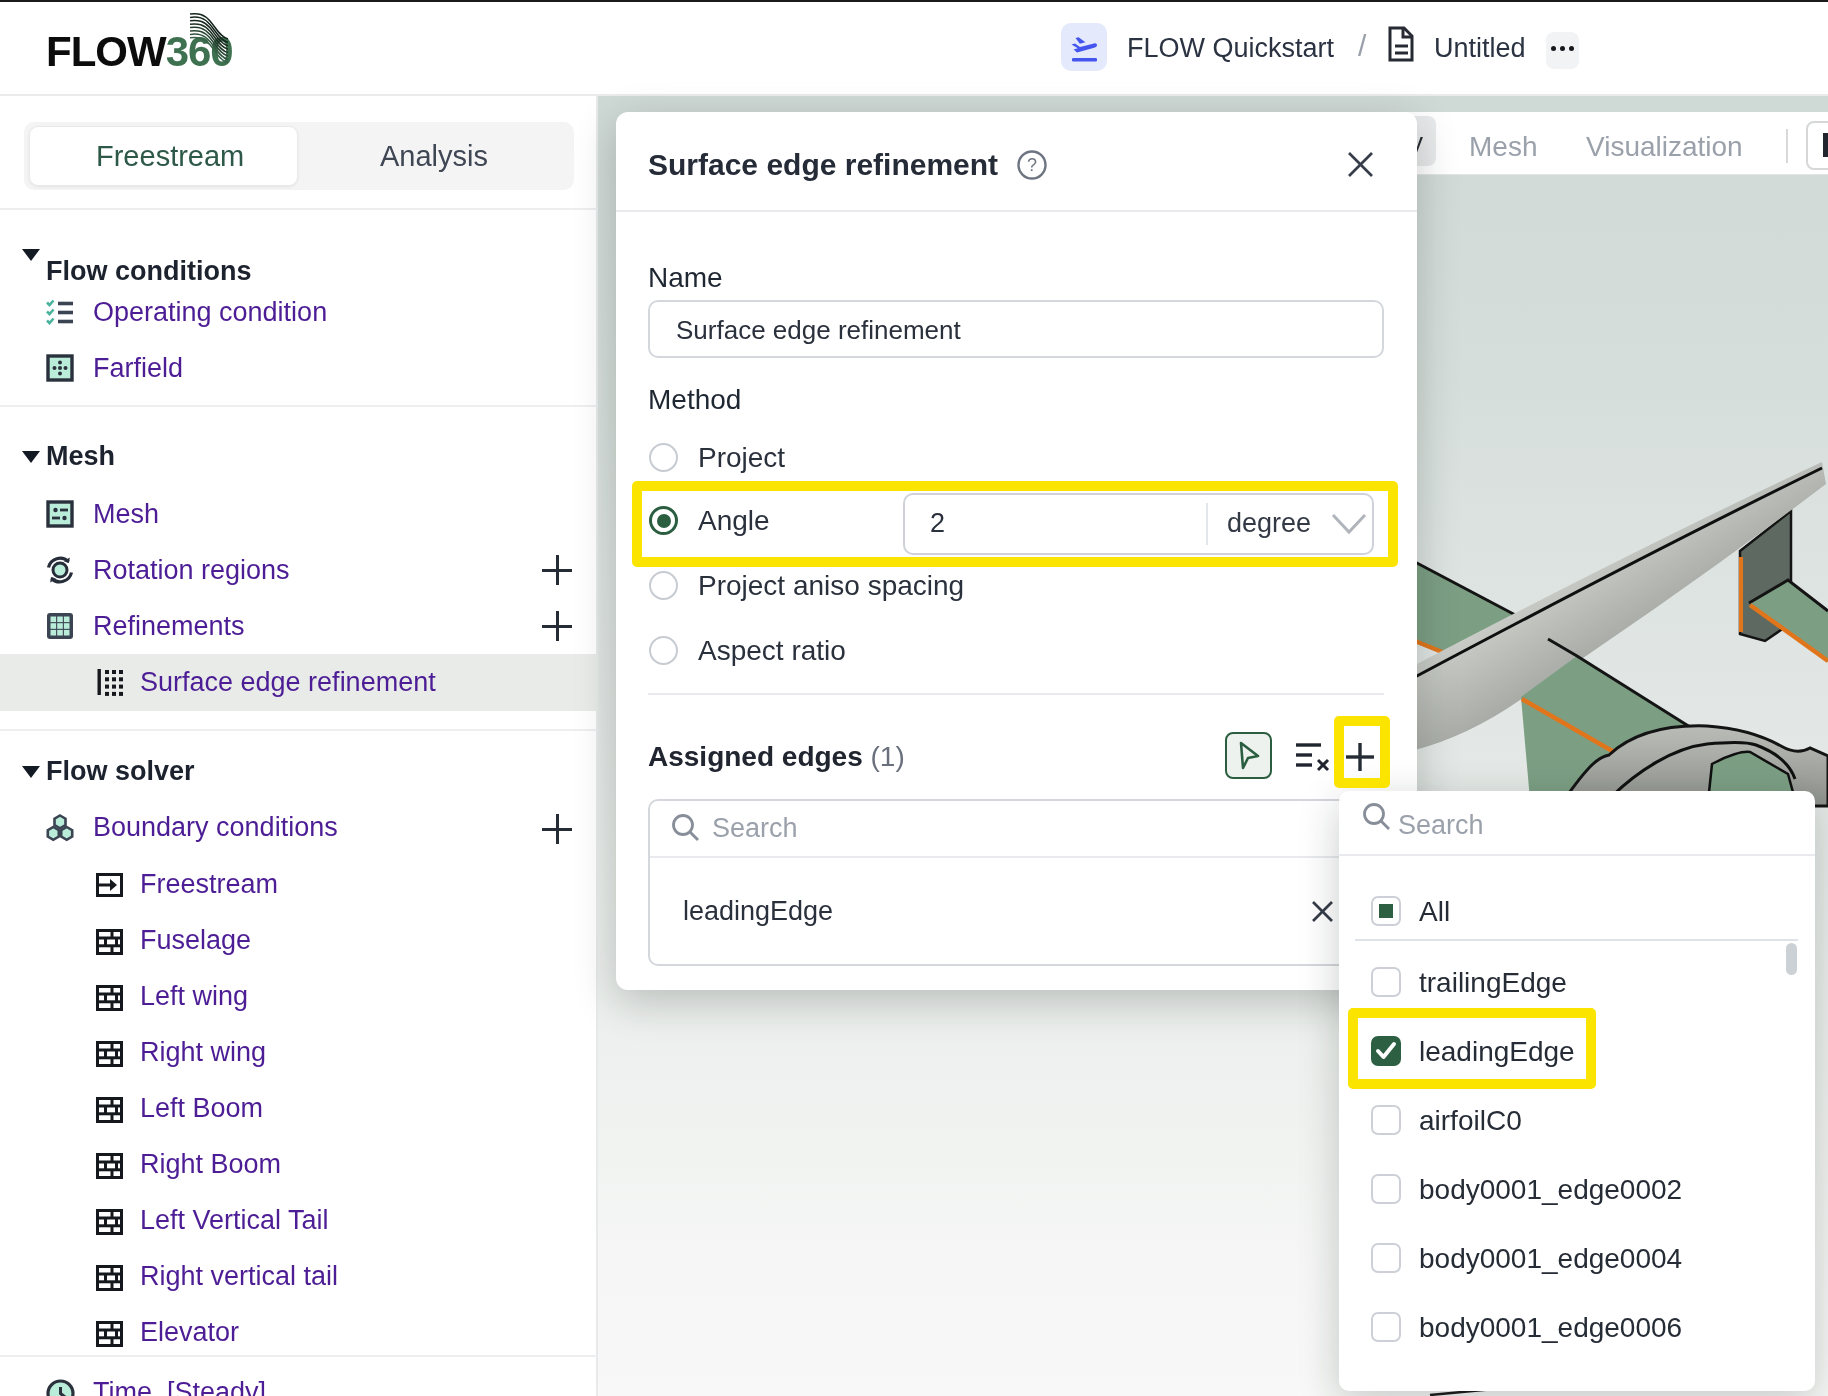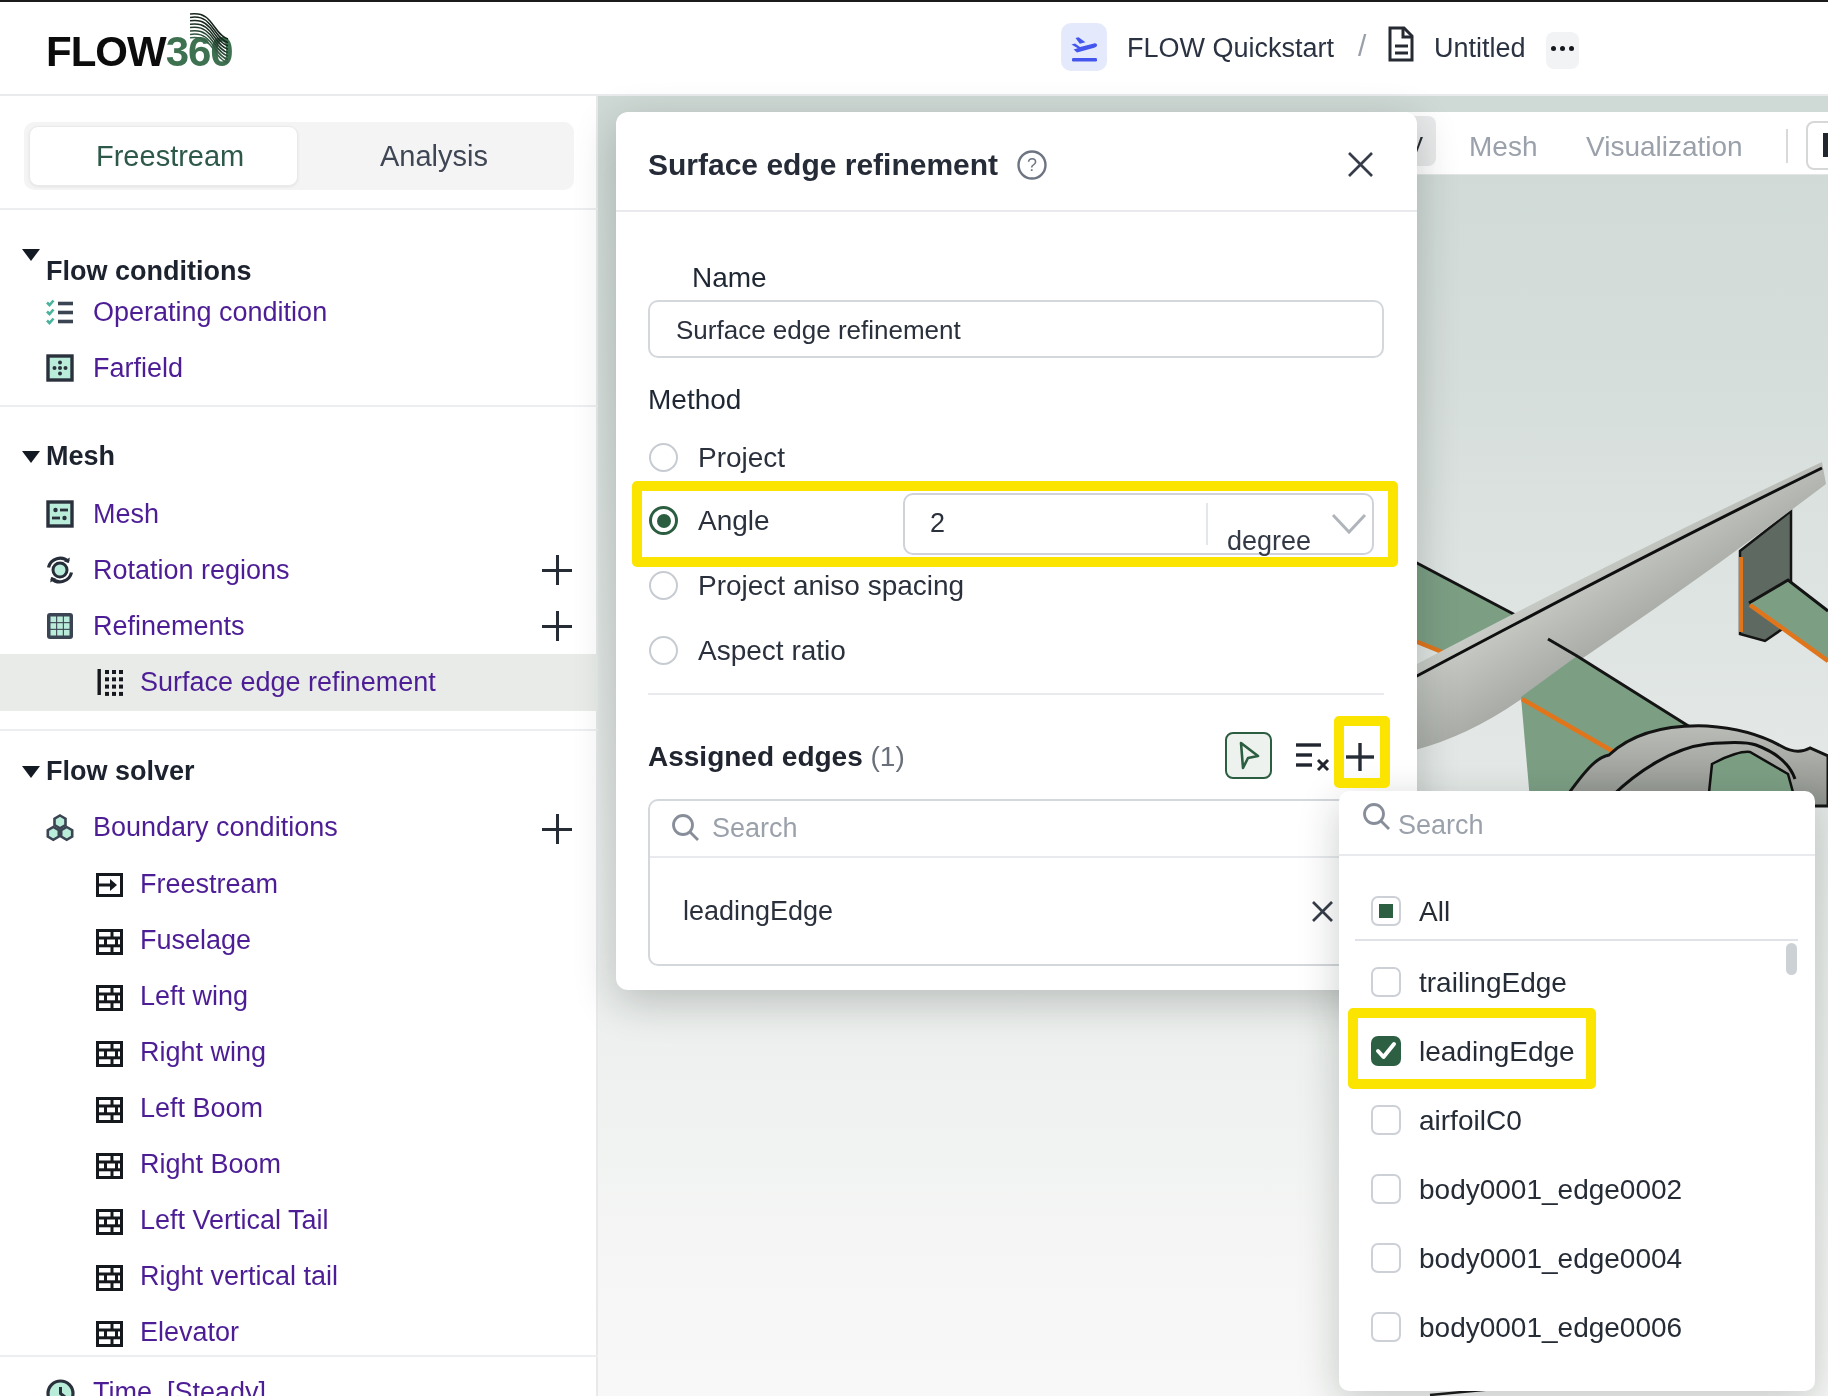--- a/index.html
+++ b/index.html
@@ -337,34 +337,34 @@
     <text x="16" y="22" font-size="18" fill="#6e7582" text-anchor="middle" font-family="Liberation Sans">?</text>
   </svg>
   <svg class="abs" style="left:728px; top:36px;" width="33" height="33" viewBox="0 0 33 33">
     <g stroke="#363d49" stroke-width="2.6">
         <line x1="5" y1="5" x2="28" y2="28"></line>
         <line x1="28" y1="5" x2="5" y2="28"></line>
       </g>
   </svg>
   <div class="abs" style="left:0; top:98px; width:801px; height:2px; background:#e8eaed;"></div>
 
-  <div class="mlabel" style="left:32px; top:150px;margin-left:44px;">Name</div>
+  <div class="mlabel" style="left:32px; top:150px;">Name</div>
   <div class="abs" style="left:32px; top:188px; width:736px; height:58px; border:2px solid #d4d7dc; border-radius:10px;"></div>
   <div class="abs" style="left:60px; top:203px; font-size:26px; color:#2a303c;">Surface edge refinement</div>
   <div class="mlabel" style="left:32px; top:272px;text-align:center;">Method</div>
 
   <div class="radio" style="left:33px; top:331px;"></div>
   <div class="rlabel" style="left:82px; top:330px;">Project</div>
 
   <div class="radio sel" style="left:33px; top:394px;"></div>
   <div class="rlabel" style="left:82px; top:393px;">Angle</div>
   <div class="abs" style="left:287px; top:381px; width:471px; height:62px; border:2px solid #cfd3d9; border-radius:10px; background:#fff;"></div>
   <div class="abs" style="left:314px; top:396px; font-size:27px; color:#2a303c;">2</div>
   <div class="abs" style="left:590px; top:391px; width:2px; height:42px; background:#e3e6ea;"></div>
-  <div class="abs" style="left:611px; top:396px; font-size:27px; color:#333a45;margin-top:18px;">degree</div>
+  <div class="abs" style="left:611px; top:396px; font-size:27px; color:#333a45;">degree</div>
   <svg class="abs" style="left:714px; top:400px;" width="38" height="24" viewBox="0 0 38 24">
     <path d="M3 3 L19 20 L35 3" fill="none" stroke="#b0b5bc" stroke-width="3"></path>
   </svg>
 
   <div class="radio" style="left:33px; top:459px;"></div>
   <div class="rlabel" style="left:82px; top:458px;">Project aniso spacing</div>
   <div class="radio" style="left:33px; top:524px;"></div>
   <div class="rlabel" style="left:82px; top:523px;">Aspect ratio</div>
 
   <div class="abs" style="left:32px; top:581px; width:736px; height:2px; background:#e8eaed;"></div>

